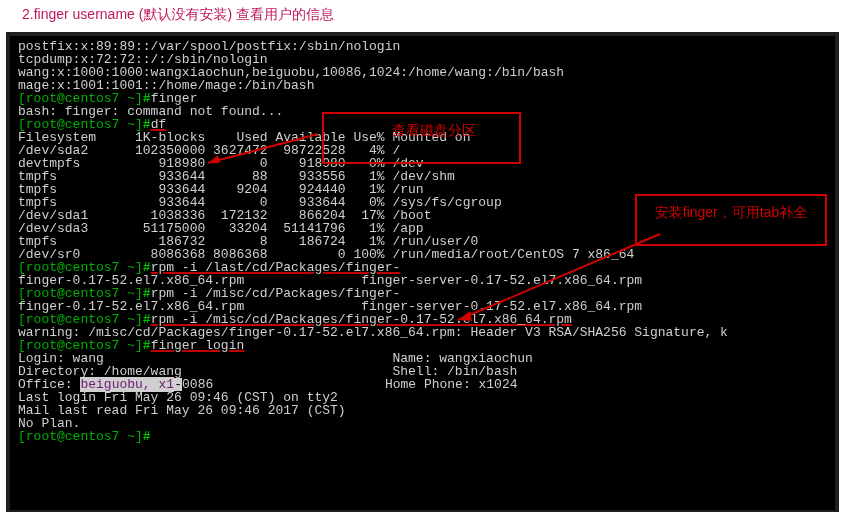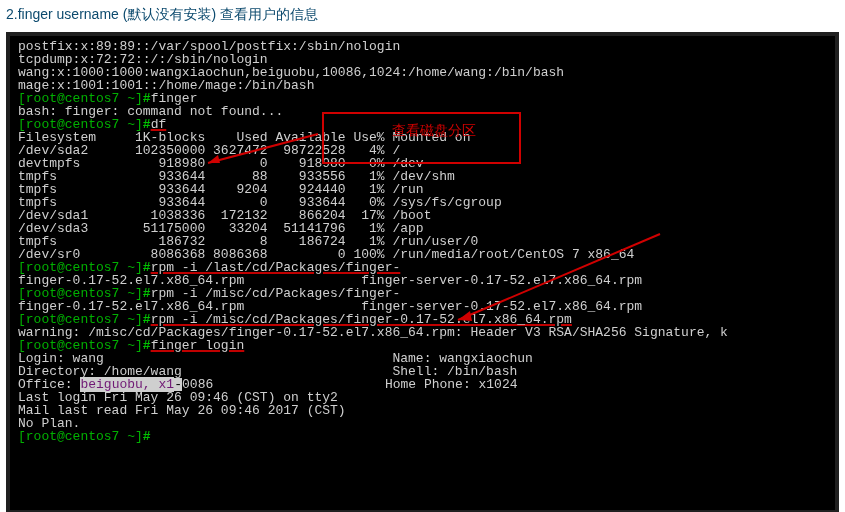--- a/index.html
+++ b/index.html
@@ -4,22 +4,22 @@
 <style>
   body {
     margin: 0;
     padding: 0;
     font-family: Arial, sans-serif;
     background: #fff;
     width: 845px;
   }
   .heading {
     font-size: 14px;
-    padding: 6px 10px 8px 6px;
-    color: #0c4a6e;
+    padding: 6px 10px 8px 22px;
+    color: #be185d;
   }
   .terminal-wrap {
     margin: 0 6px;
     border: 4px solid #202020;
     background: #000;
     position: relative;
     height: 474px;
     overflow: hidden;
   }
   .term {
@@ -89,20 +89,21 @@
 <span class="g">[root@centos7 ~]</span><span class="gb">#</span><span class="r">finger login</span>
 Login: wang                                     Name: wangxiaochun
 Directory: /home/wang                           Shell: /bin/bash
 Office: <span class="inv">beiguobu, x1</span><span class="cursor">-</span>0086                      Home Phone: x1024
 Last login Fri May 26 09:46 (CST) on tty2
 Mail last read Fri May 26 09:46 2017 (CST)
 No Plan.
 <span class="g">[root@centos7 ~]</span><span class="gb">#</span></div>
 
   <div class="note1 note1a">查看磁盘分区</div>
+  <div class="note1 note2a">安装finger，可用tab补全</div>
 
   <svg class="line-svg" width="840" height="480">
     <line x1="308" y1="98" x2="198" y2="127" stroke="#d00000" stroke-width="2"></line>
     <polygon points="198,127 208,119 210,127" fill="#d00000"></polygon>
     <line x1="650" y1="198" x2="448" y2="284" stroke="#d00000" stroke-width="2"></line>
     <polygon points="448,284 460,275 462,285" fill="#d00000"></polygon>
   </svg>
 </div>
 
 </body></html>

